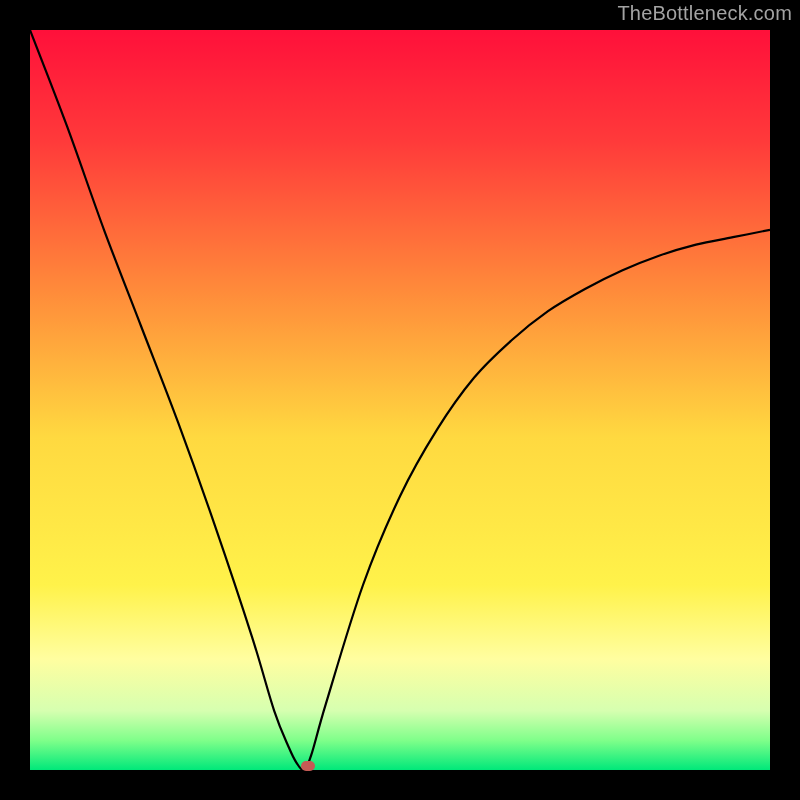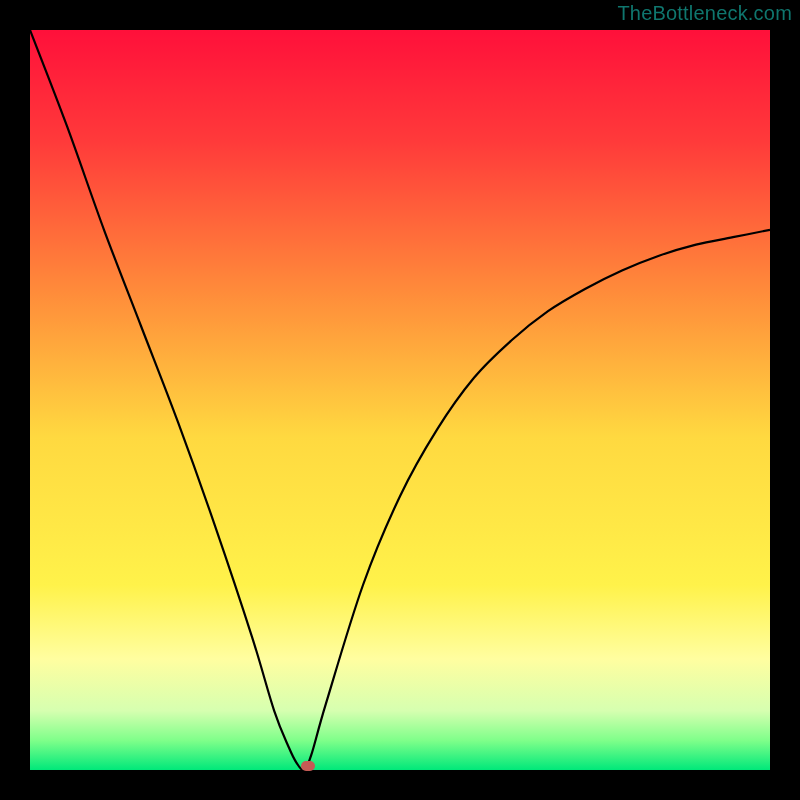--- a/index.html
+++ b/index.html
@@ -14,21 +14,21 @@
   .frame {
     position: relative;
     width: 800px;
     height: 800px;
     background: #000;
   }
   .watermark {
     position: absolute;
     top: 2px;
     right: 8px;
-    color: #0f766e;
+    color: #a3a3a3;
     font-size: 20px;
     letter-spacing: 0.2px;
     font-weight: 400;
     z-index: 5;
   }
   
   .plot {
     position: absolute;
     left: 30px;
     top: 30px;

